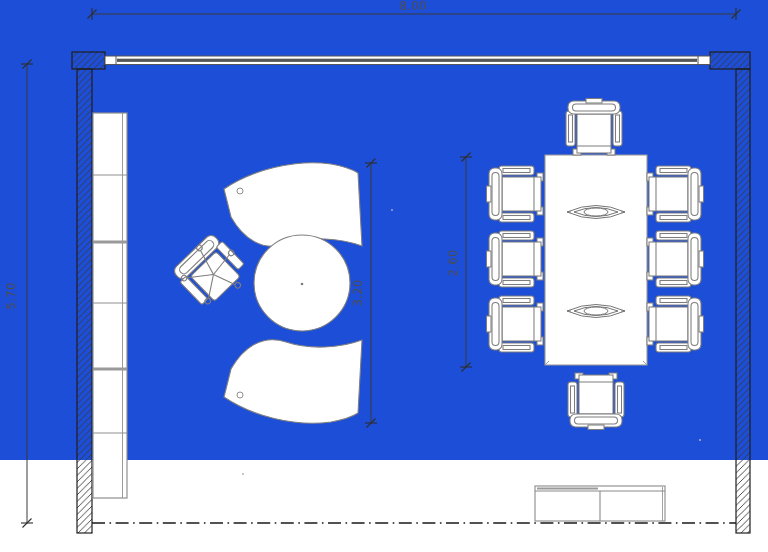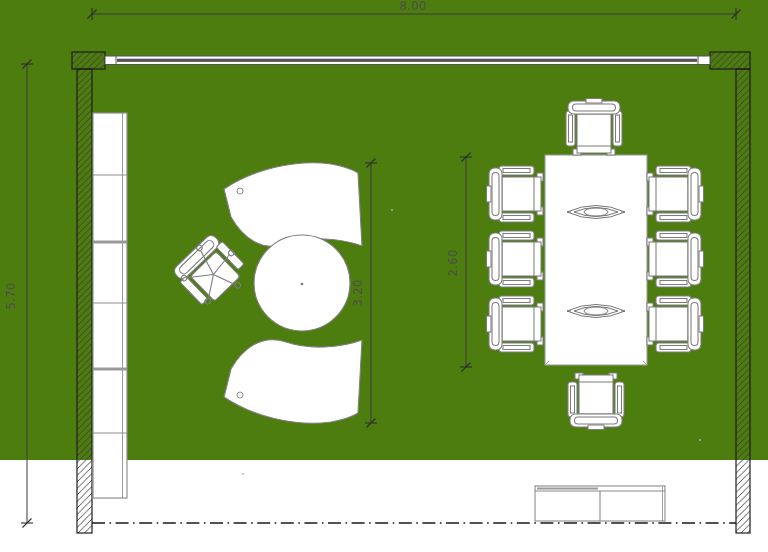--- a/index.html
+++ b/index.html
@@ -2,21 +2,21 @@
 <html><head>
 <meta charset="utf-8">
 <style>
   html, body {
     margin: 0; padding: 0;
     background: #ffffff;
     width: 768px; height: 552px;
     overflow: hidden;
     font-family: "DejaVu Sans", sans-serif;
   }
-  #plan-wrap { width: 768px; height: 460px; background: #4d7c0f; }
+  #plan-wrap { width: 768px; height: 460px; background: #1d4ed8; }
   svg text {
     font-family: "DejaVu Sans", sans-serif;
     font-size: 11.5px;
     letter-spacing: 0.4px;
     fill: #4d4d4d;
   }
   .wall { fill: url(#hatch); stroke: #1f1f1f; stroke-width: 1.2; }
   .furn { stroke: #7f7f7f; stroke-width: 1.1; fill: #ffffff; }
   .furn-thin { stroke: #8f8f8f; stroke-width: 1; fill: none; }
   .dim  { stroke: #3a3a3a; stroke-width: 1; fill: none; }

